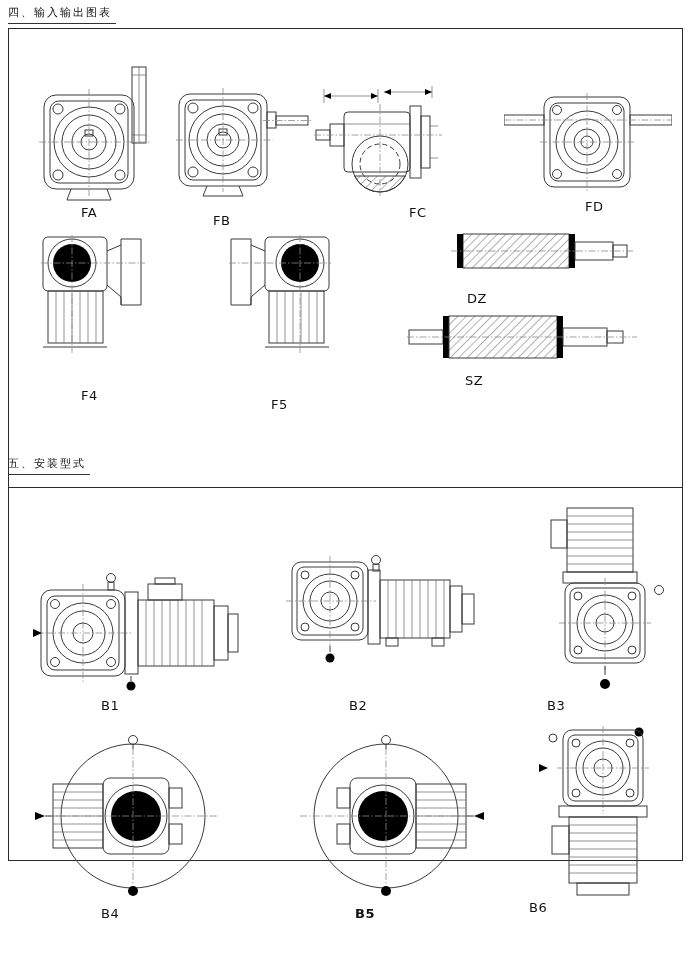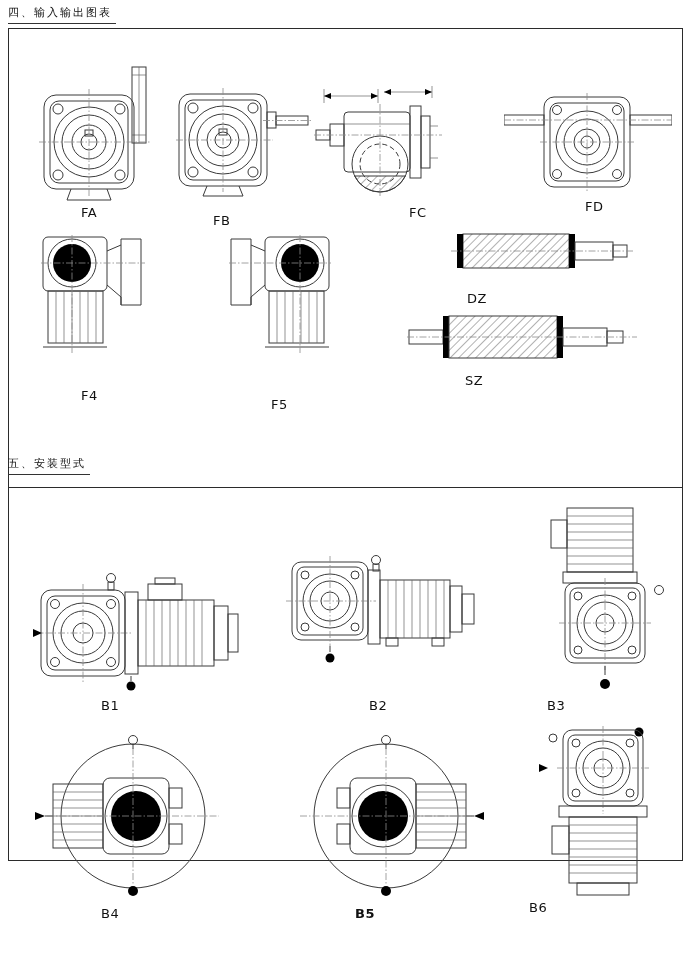--- a/index.html
+++ b/index.html
@@ -294,21 +294,21 @@
       <line x1="150" y1="28" x2="150" y2="86" class="thin"></line>
       <line x1="158" y1="28" x2="158" y2="86" class="thin"></line>
       <rect x="164" y="34" width="12" height="46" class="ln"></rect>
       <rect x="176" y="42" width="12" height="30" class="ln"></rect>
       <rect x="100" y="86" width="12" height="8" class="ln"></rect>
       <rect x="146" y="86" width="12" height="8" class="ln"></rect>
       <line x1="44" y1="94" x2="44" y2="100" class="ln"></line>
       <circle cx="44" cy="106" r="4.5" class="blk"></circle>
     </svg>
   </div>
-  <span class="fig-label" style="left:360px; top:210px;">B2</span>
+  <span class="fig-label" style="left:340px; top:210px;">B2</span>
 
   <div class="fig" style="left:528px; top:18px;">
     <svg width="135" height="195" viewBox="0 0 135 195">
       <rect x="30" y="2" width="66" height="64" class="ln"></rect>
       <line x1="30" y1="10" x2="96" y2="10" class="thin"></line>
       <line x1="30" y1="18" x2="96" y2="18" class="thin"></line>
       <line x1="30" y1="26" x2="96" y2="26" class="thin"></line>
       <line x1="30" y1="34" x2="96" y2="34" class="thin"></line>
       <line x1="30" y1="42" x2="96" y2="42" class="thin"></line>
       <line x1="30" y1="50" x2="96" y2="50" class="thin"></line>

